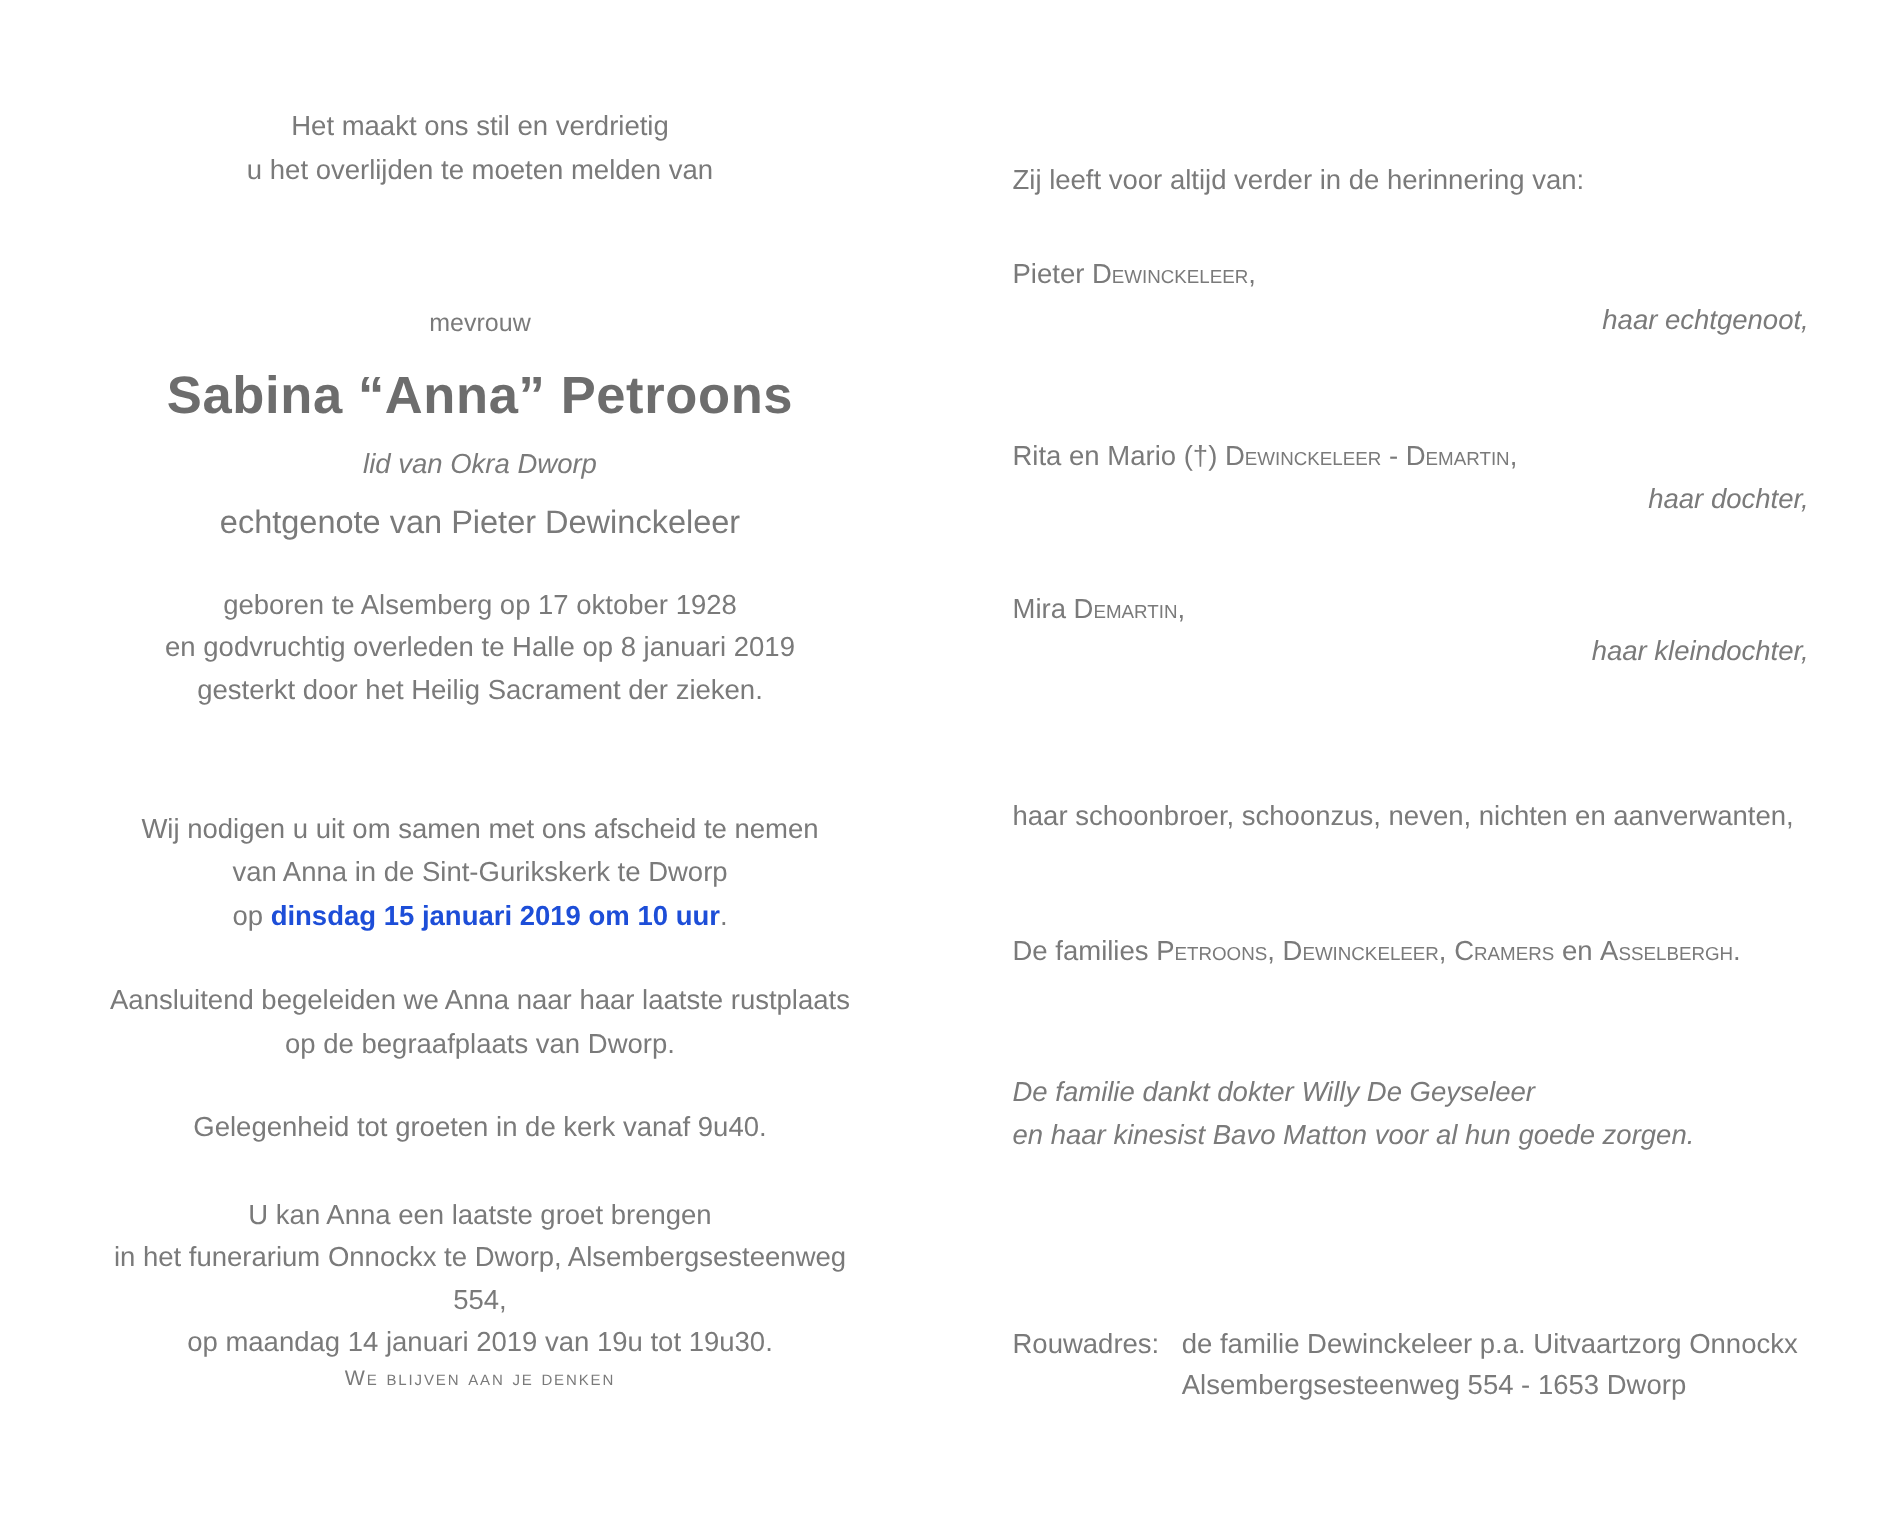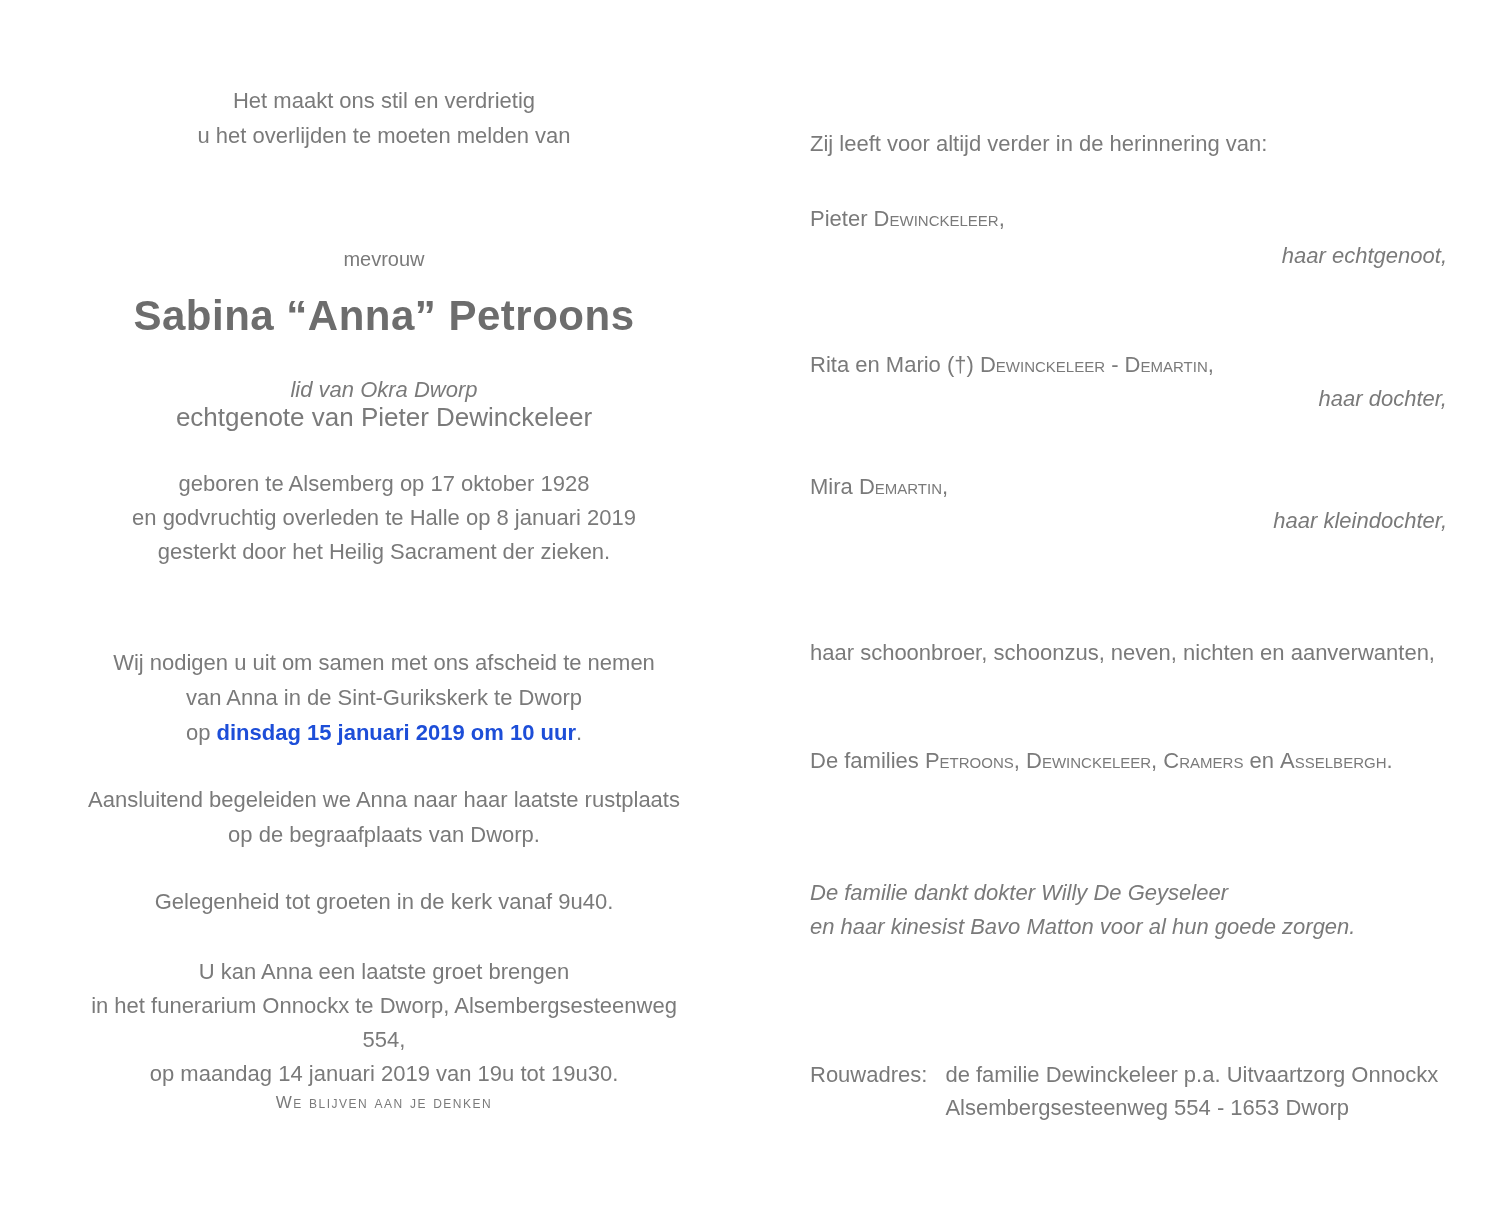--- a/index.html
+++ b/index.html
@@ -35,21 +35,21 @@
   .t24 { font-size: 20px; line-height: 34px; }
   .t27 { font-size: 26px; line-height: 36px; }
 
   .name-title {
     font-size: 42px;
     line-height: 50px;
     font-weight: 700;
     color: #6d6d6d;
     letter-spacing: 0.5px;
   }
-  .i  { font-style: italic; margin-top: 19px; }
+  .i  { font-style: italic; }
   .b  { font-weight: 700; color: #1d4ed8; }
   .sc { font-variant: small-caps; }
 
   .rel-label {
     text-align: right;
     font-style: italic;
   }
   .closing-line {
     font-variant: small-caps;
     font-size: 17px;

